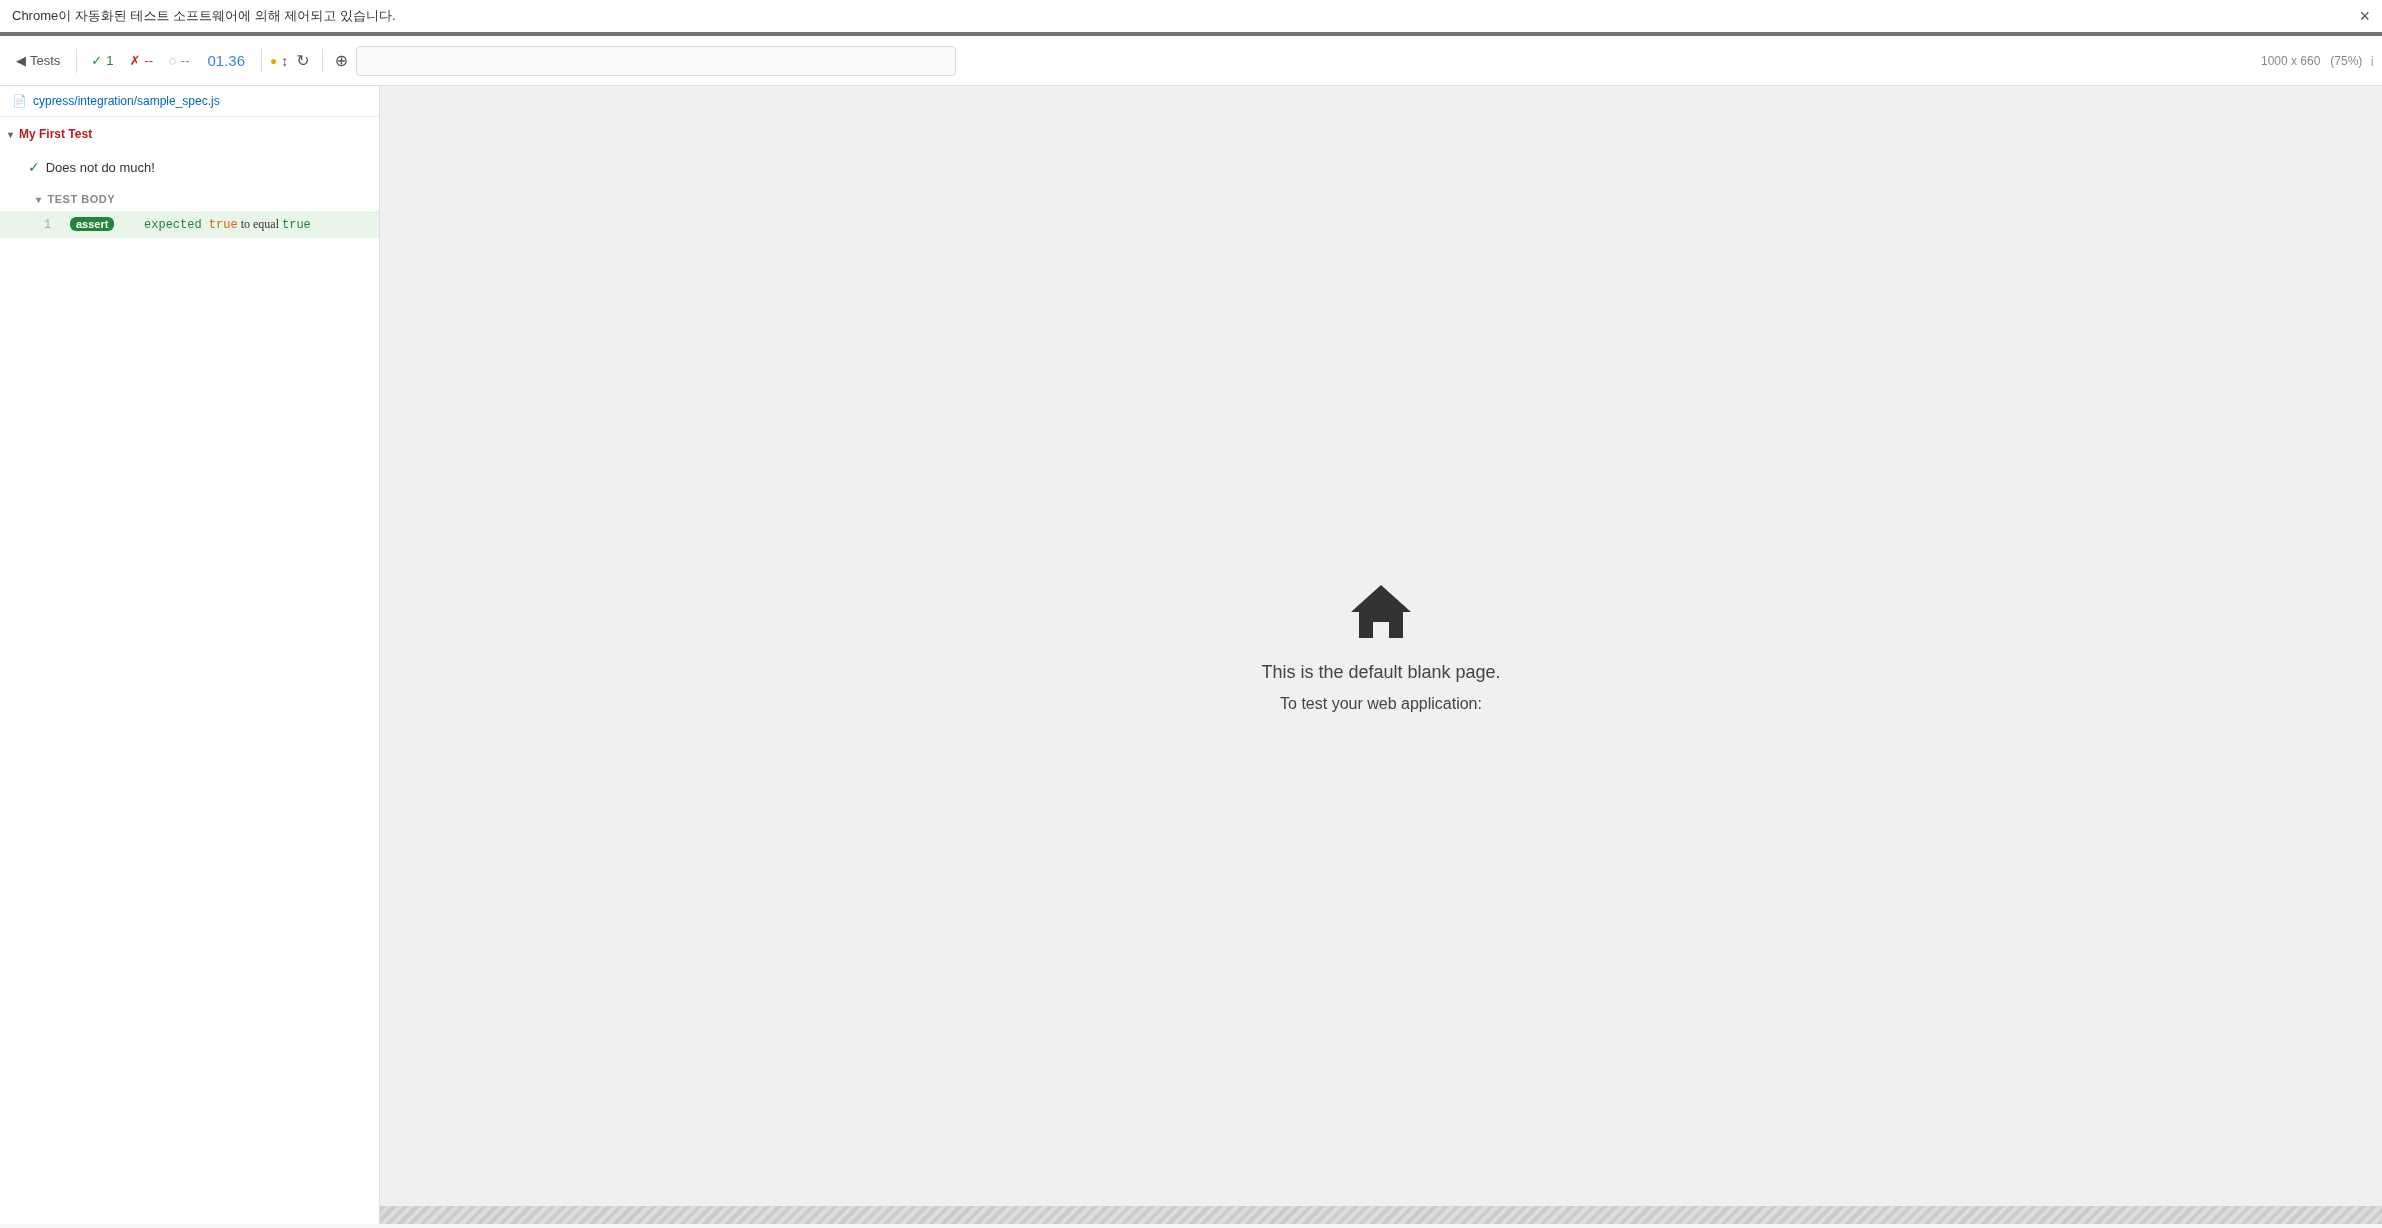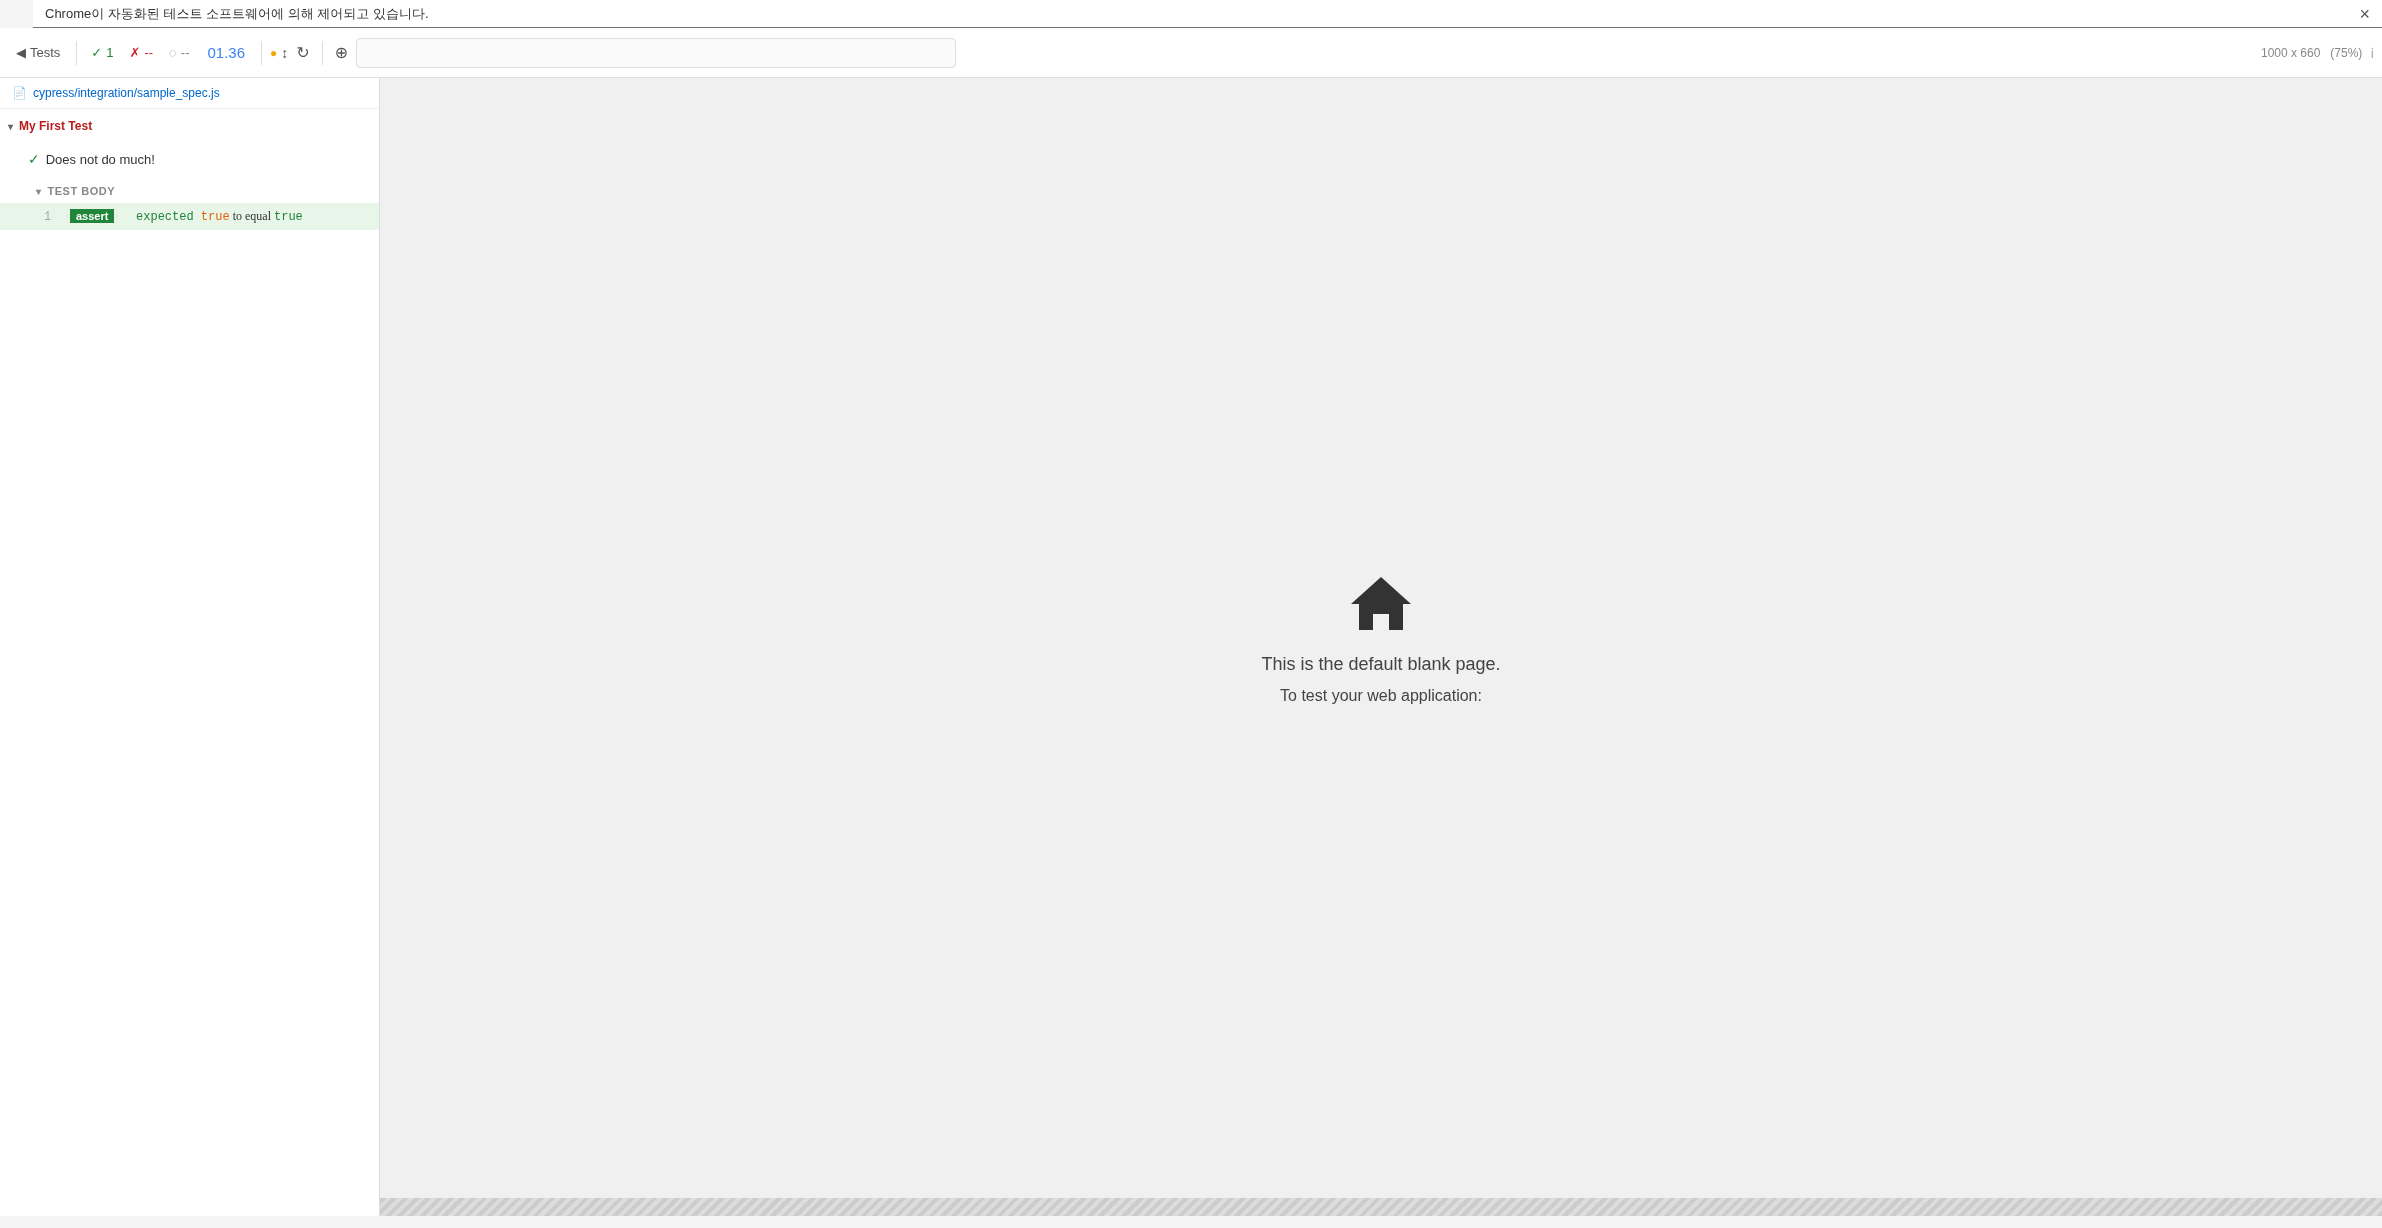--- a/index.html
+++ b/index.html
@@ -1,27 +1,26 @@
 <!DOCTYPE html>
 <html><head>
   <meta charset="utf-8">
   <style>
     * { box-sizing: border-box; margin: 0; padding: 0; }
     body { font-family: -apple-system, BlinkMacSystemFont, 'Segoe UI', sans-serif; font-size: 13px; background: #f5f5f5; overflow: hidden; }
 
     
     .automation-bar {
       background: #fff;
-      border-bottom: 1px solid #737373;
+      border-bottom: 4px solid #737373;
       padding: 6px 12px;
       display: flex;
       align-items: center;
       justify-content: space-between;
-      height: 28px;
-      margin-left: 33px;
+      height: 36px;
     }
     .automation-bar-text { font-size: 13px; color: #333; }
     .close-btn { background: none; border: none; cursor: pointer; font-size: 18px; color: #555; line-height: 1; }
 
     
     .toolbar {
       background: #fff;
       border-bottom: 1px solid #ddd;
       height: 50px;
       display: flex;
@@ -120,22 +119,22 @@
     .command-row {
       display: flex; align-items: baseline; gap: 0;
       padding: 6px 12px 6px 44px;
       font-size: 12px; font-family: 'Courier New', monospace;
       background: #e8f5e9;
       cursor: pointer;
     }
     .line-num { color: #aaa; margin-right: 10px; min-width: 16px; }
     .assert-badge {
       background: #22863a; color: #fff;
-      padding: 1px 6px; border-radius: 0;
-      font-size: 11px; font-weight: 600; 
+      padding: 1px 6px; border-radius: 6px;
+      font-size: 11px; font-weight: 600; margin-right: 8px;
       font-family: -apple-system, sans-serif;
     }
     .cmd-expected { color: #22863a; }
     .cmd-value { color: #e36209; }
     .cmd-text { color: #333; font-family: Liberation Serif, serif; }
 
     
     .right-panel {
       flex: 1;
       background: #e8e8e8;

